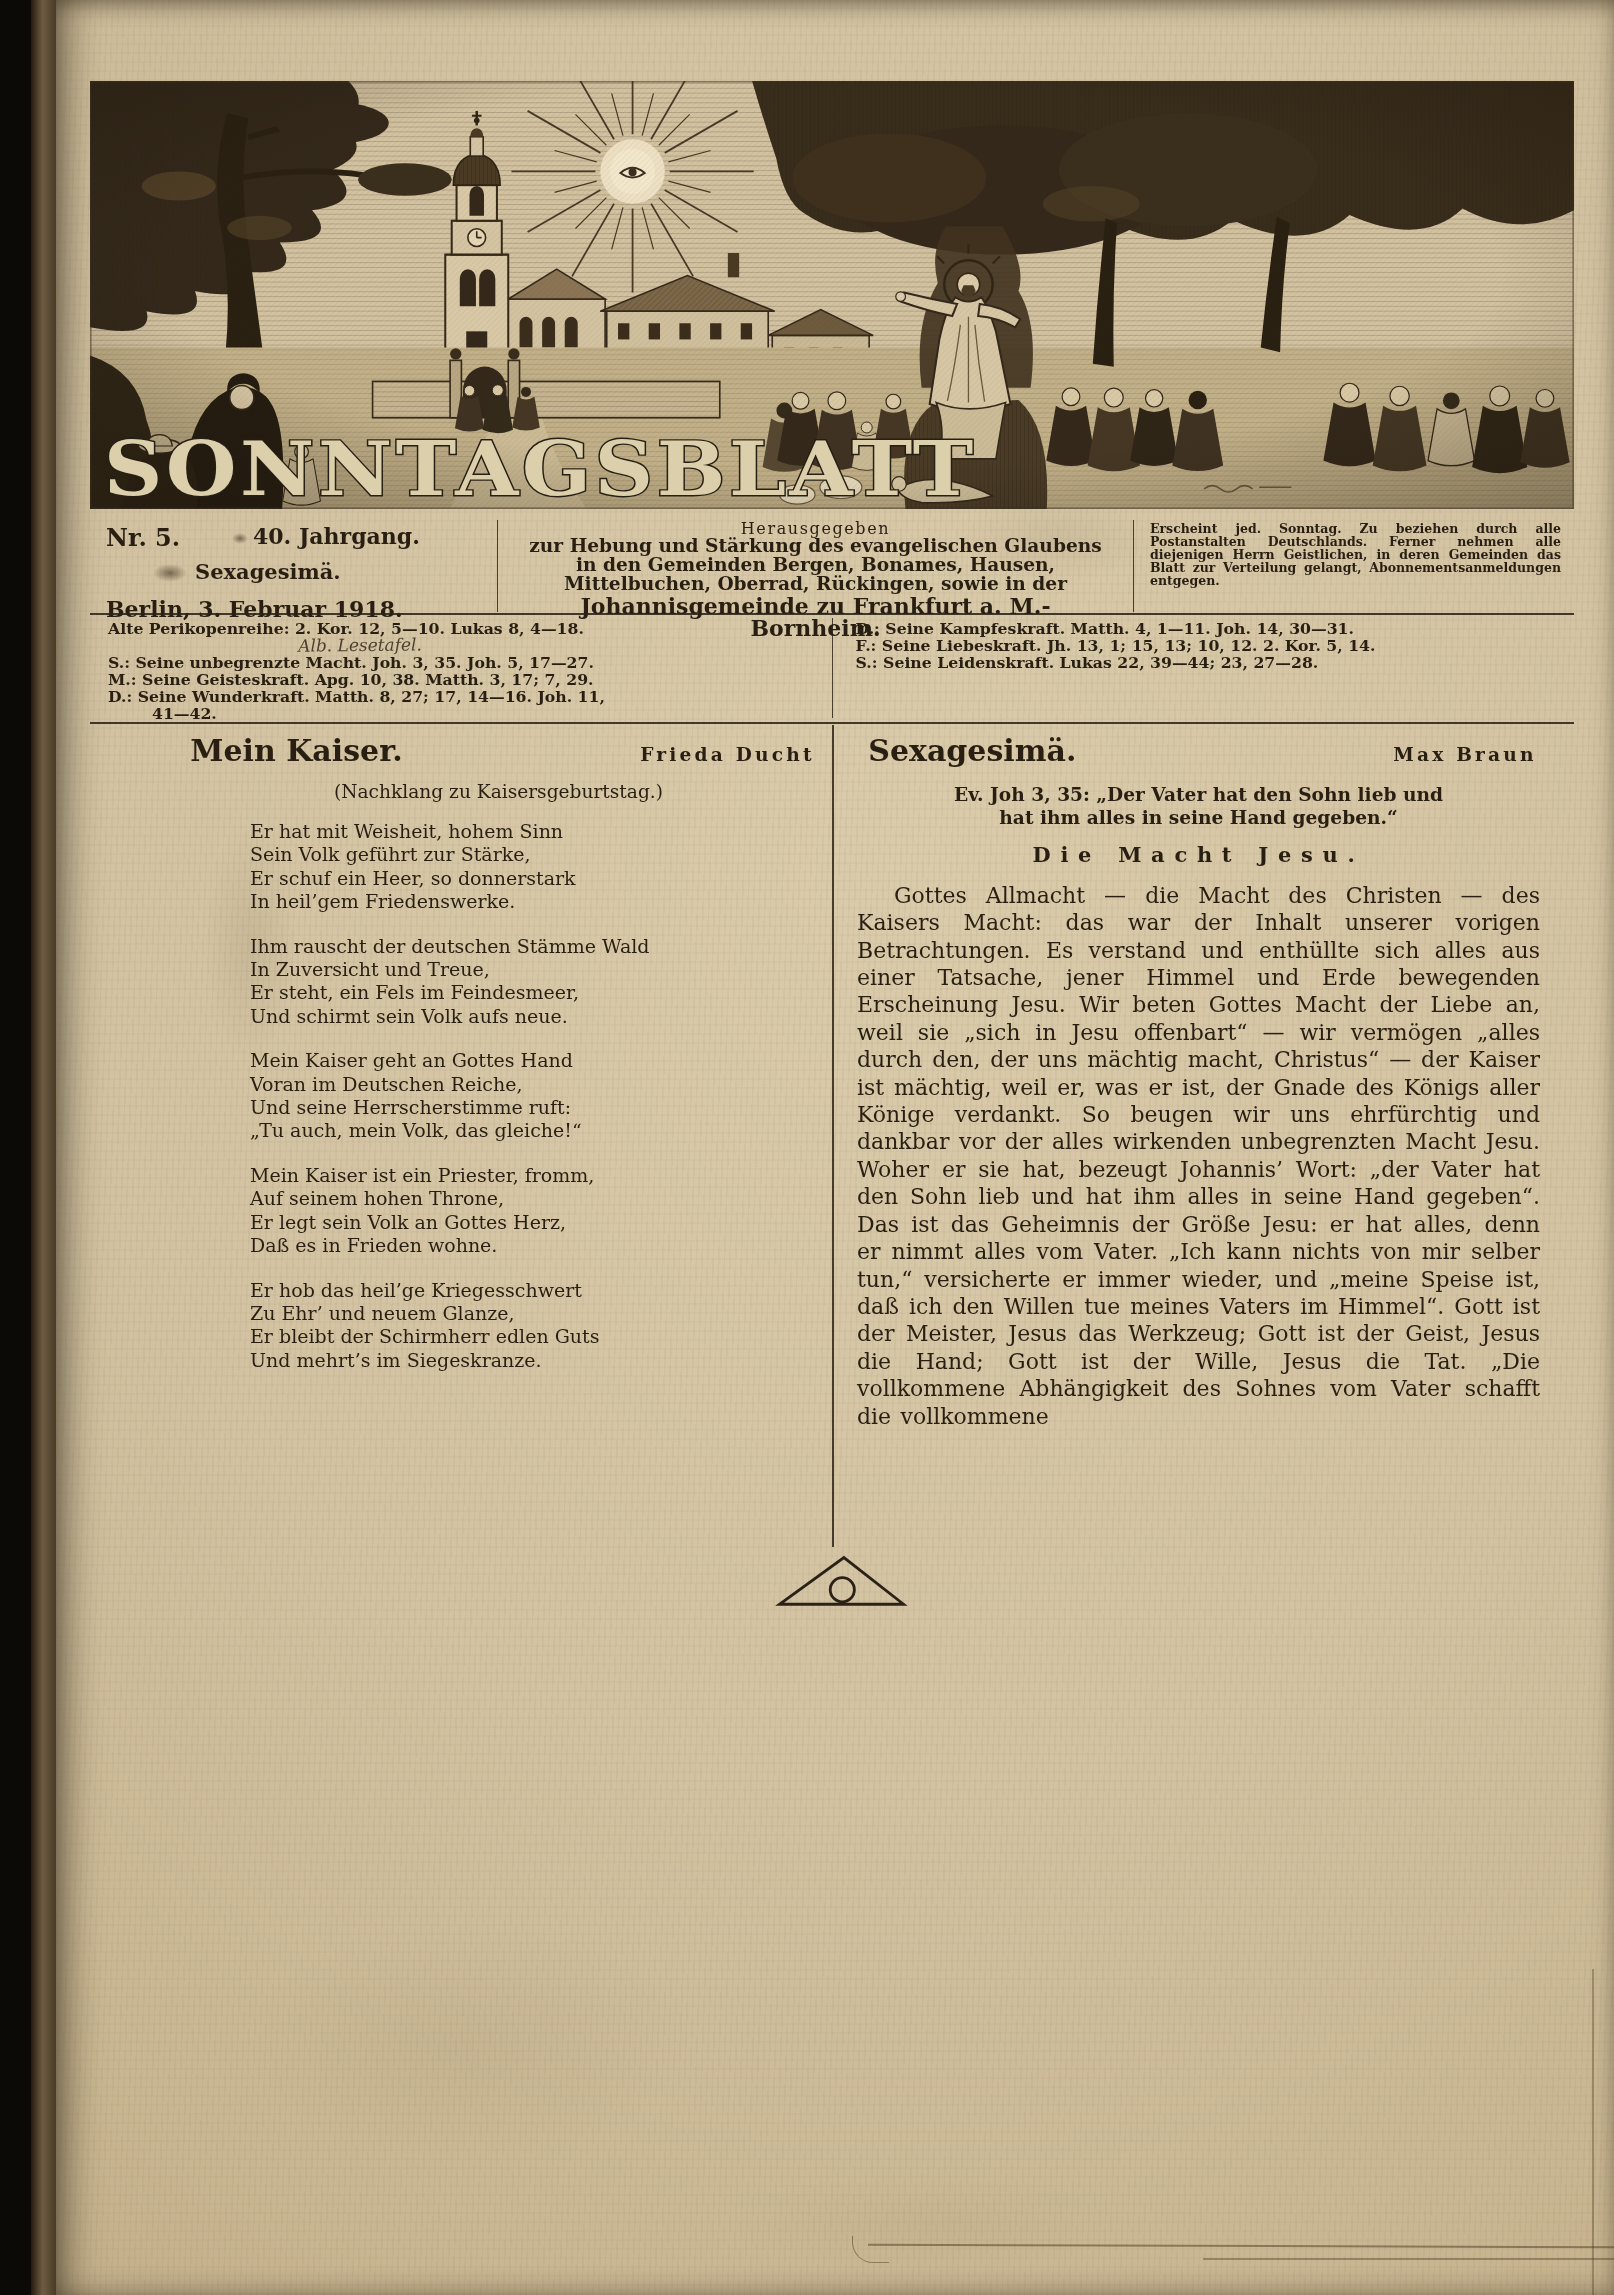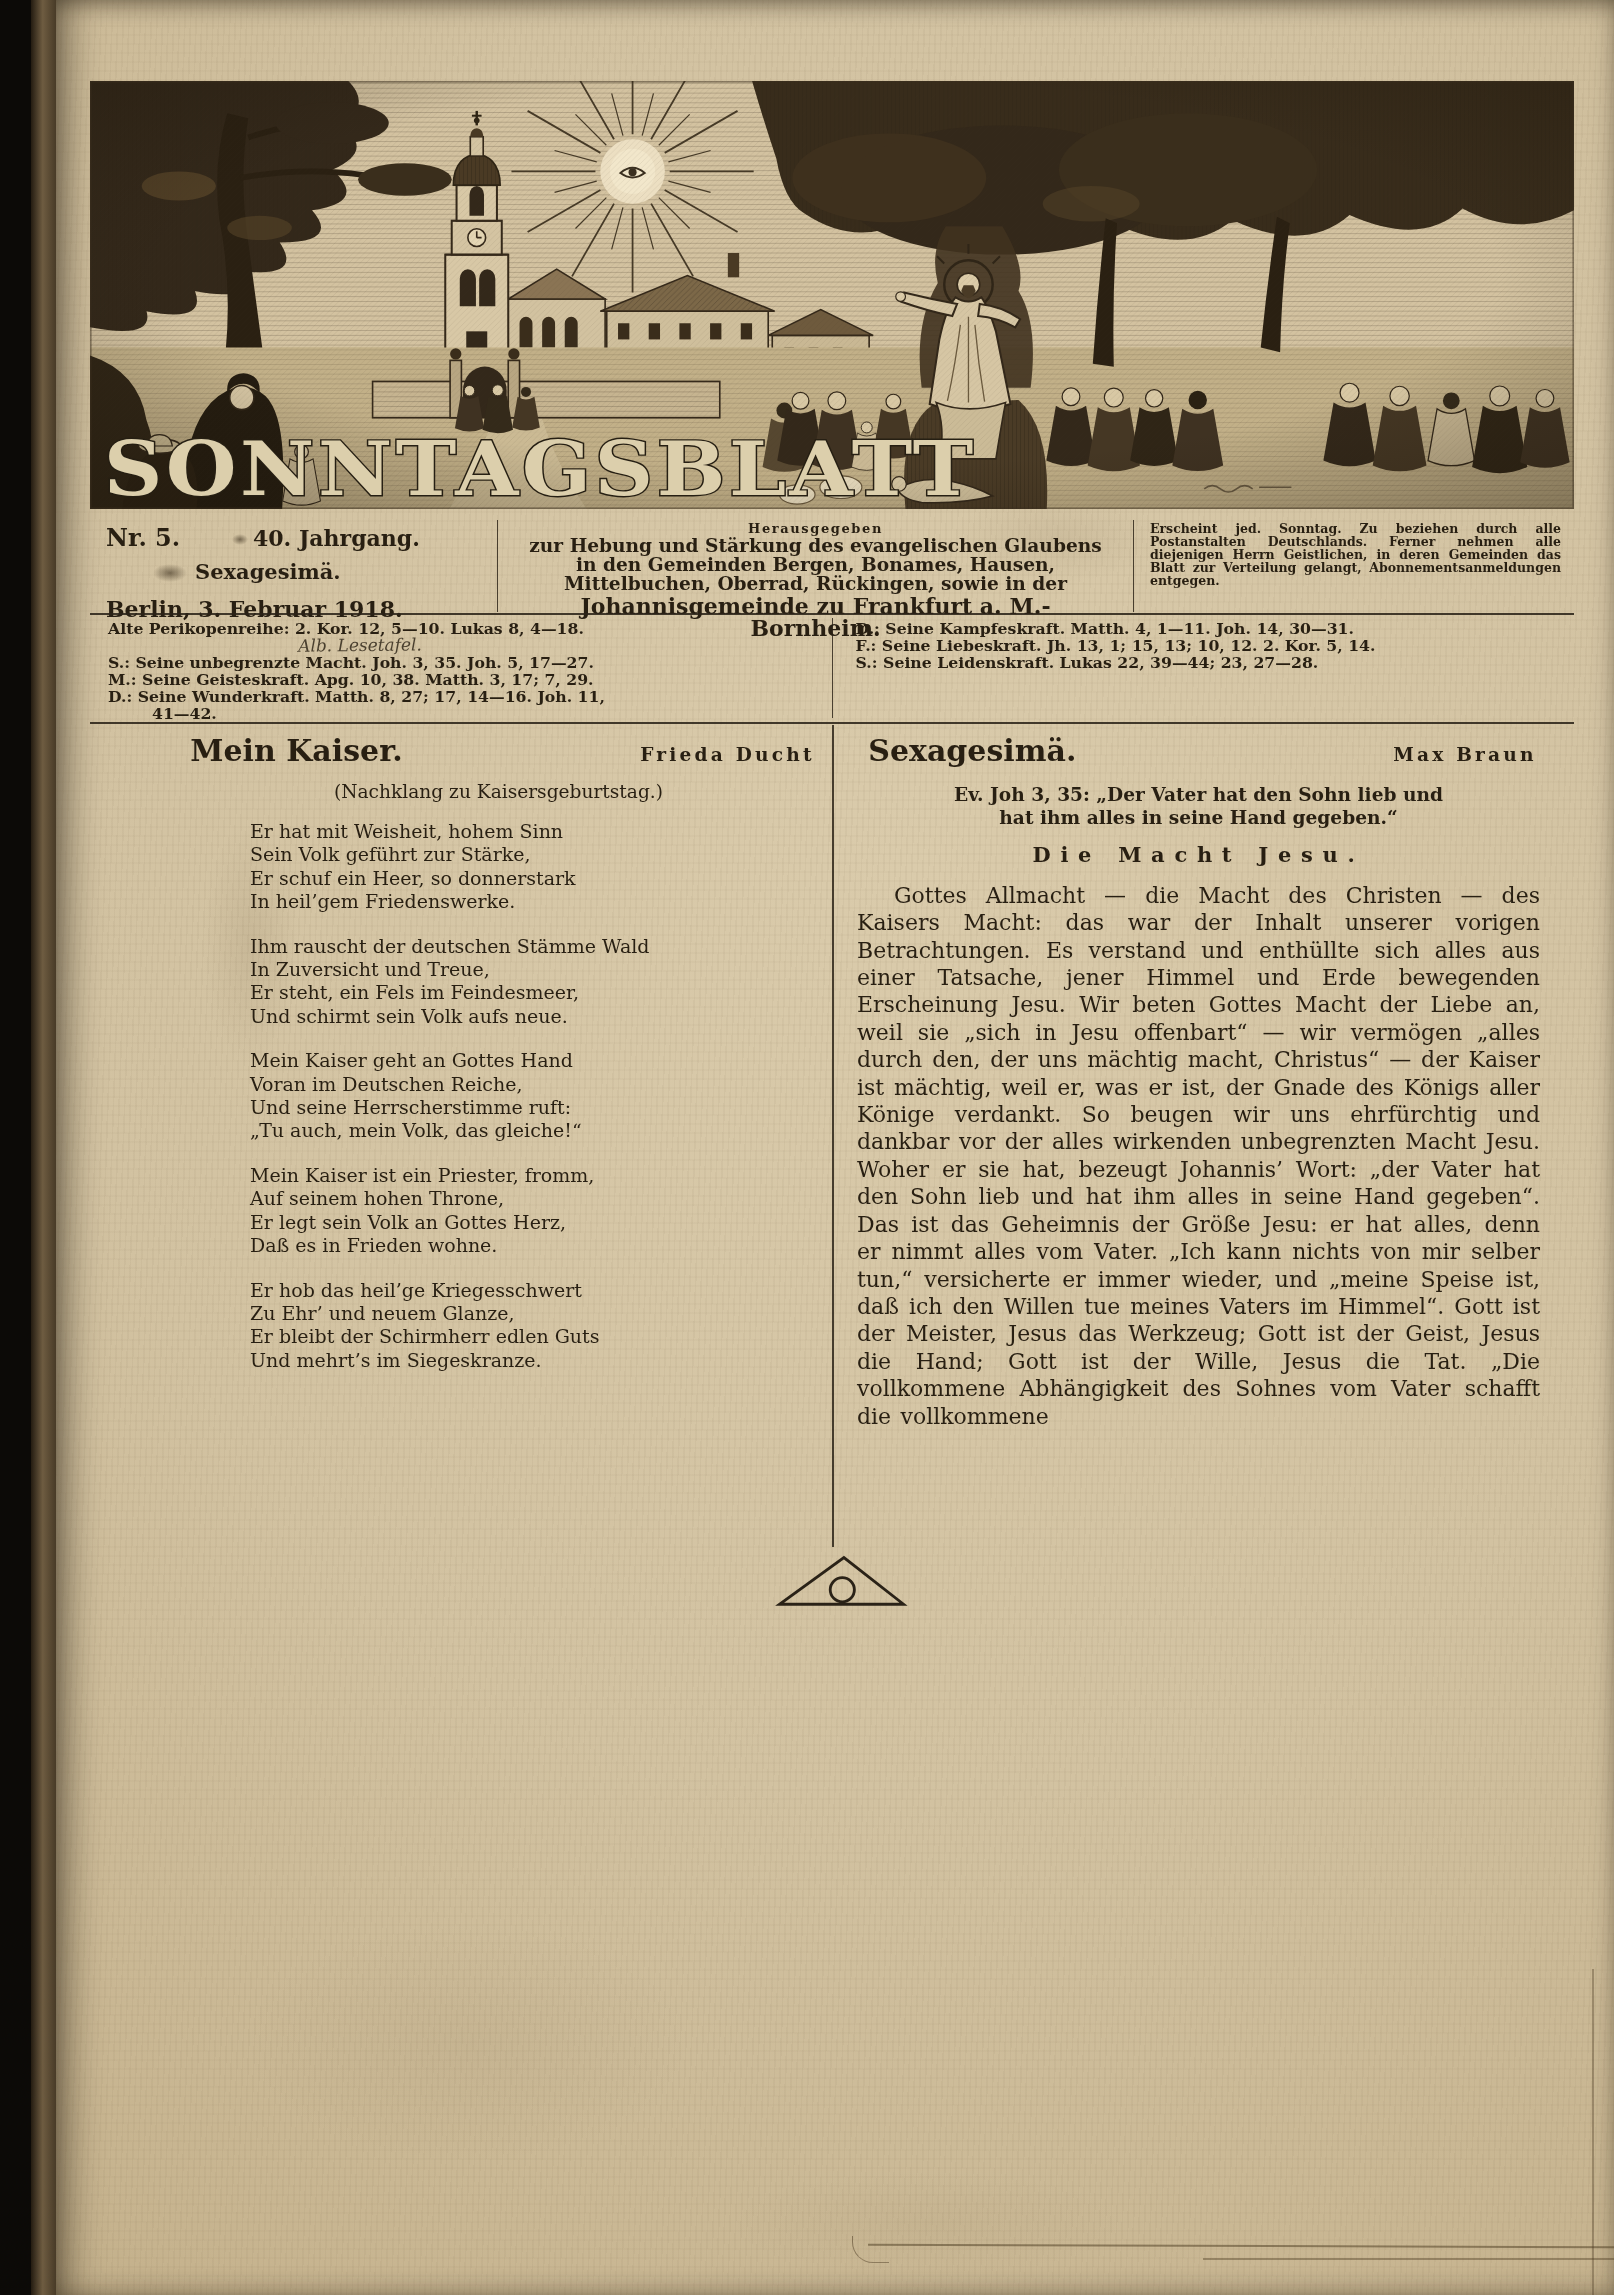--- a/index.html
+++ b/index.html
@@ -19,30 +19,30 @@
       repeating-linear-gradient(92deg, rgba(101,82,55,.05) 0 1.6px, rgba(0,0,0,0) 1.6px 5.6px),
       repeating-linear-gradient(0deg, rgba(120,100,70,.04) 0 2.4px, rgba(0,0,0,0) 2.4px 9px); }
   .stain { position:absolute; border-radius:50%; pointer-events:none; }
 
   .illustration { position:absolute; left:90px; top:81px; width:1484px; height:428px; }
   .masthead-title-svg { position:absolute; left:97px; top:429px; width:888px; height:82px; overflow:visible; }
   svg { display:block; }
 
   .mast-info { position:absolute; left:90px; top:520px; width:1484px; height:92px; display:flex; }
   .mi-left  { width:408px; padding:3.2px 8px 0 16px; border-right:1.6px solid rgba(38,29,17,.8); }
-  .mi-row1  { display:flex; align-items:center; }
+  .mi-row1  { display:flex; align-items:flex-start; }
   .nr  { font-size:24px; font-weight:bold; }
   .vol { font-size:22px; font-weight:bold; margin-left:52px; }
   .mi-row2 { font-size:21px; font-weight:bold; margin:6.5px 0 0 47px; position:relative; }
   .smudge { display:inline-block; width:34px; height:18px; margin-right:8px; vertical-align:middle;
     background:radial-gradient(closest-side, rgba(45,33,16,.55), rgba(45,33,16,0)); }
   .smudge.small { width:16px; height:11.3px; margin-right:4.8px; }
   .mi-row3 { font-size:22px; font-weight:bold; margin-top:12px; }
   .mi-mid  { width:636px; padding:1.6px 21px 0 21px; text-align:center; border-right:1.6px solid rgba(38,29,17,.8); }
-  .pub-head { font-size:13px; font-weight:bold; letter-spacing:1.6px; line-height:13.7px; }
+  .pub-head { font-size:16px; font-weight:normal; letter-spacing:1.6px; line-height:13.7px; }
   .pub-lines { font-size:18.6px; font-weight:bold; line-height:19px; margin-top:0.8px; }
   .pub-emph { font-size:22px; font-weight:bold; line-height:22.6px; margin-top:1.6px; }
   .mi-right { flex:1; padding:2.4px 13px 0 16px; font-size:12.5px; font-weight:bold; line-height:13px; text-align:justify; }
 
   .rule { position:absolute; left:90px; width:1484px; background:#2b2318; opacity:.88; }
   .rule1 { top:613px; height:2.4px; }
   .rule2 { top:722px; height:2.4px; }
 
   .lect { position:absolute; left:90px; top:618px; width:1484px; height:100px; display:flex; }
   .lect-left  { width:743px; padding:1.6px 24px 0 18px; border-right:1.6px solid rgba(38,29,17,.8); }

